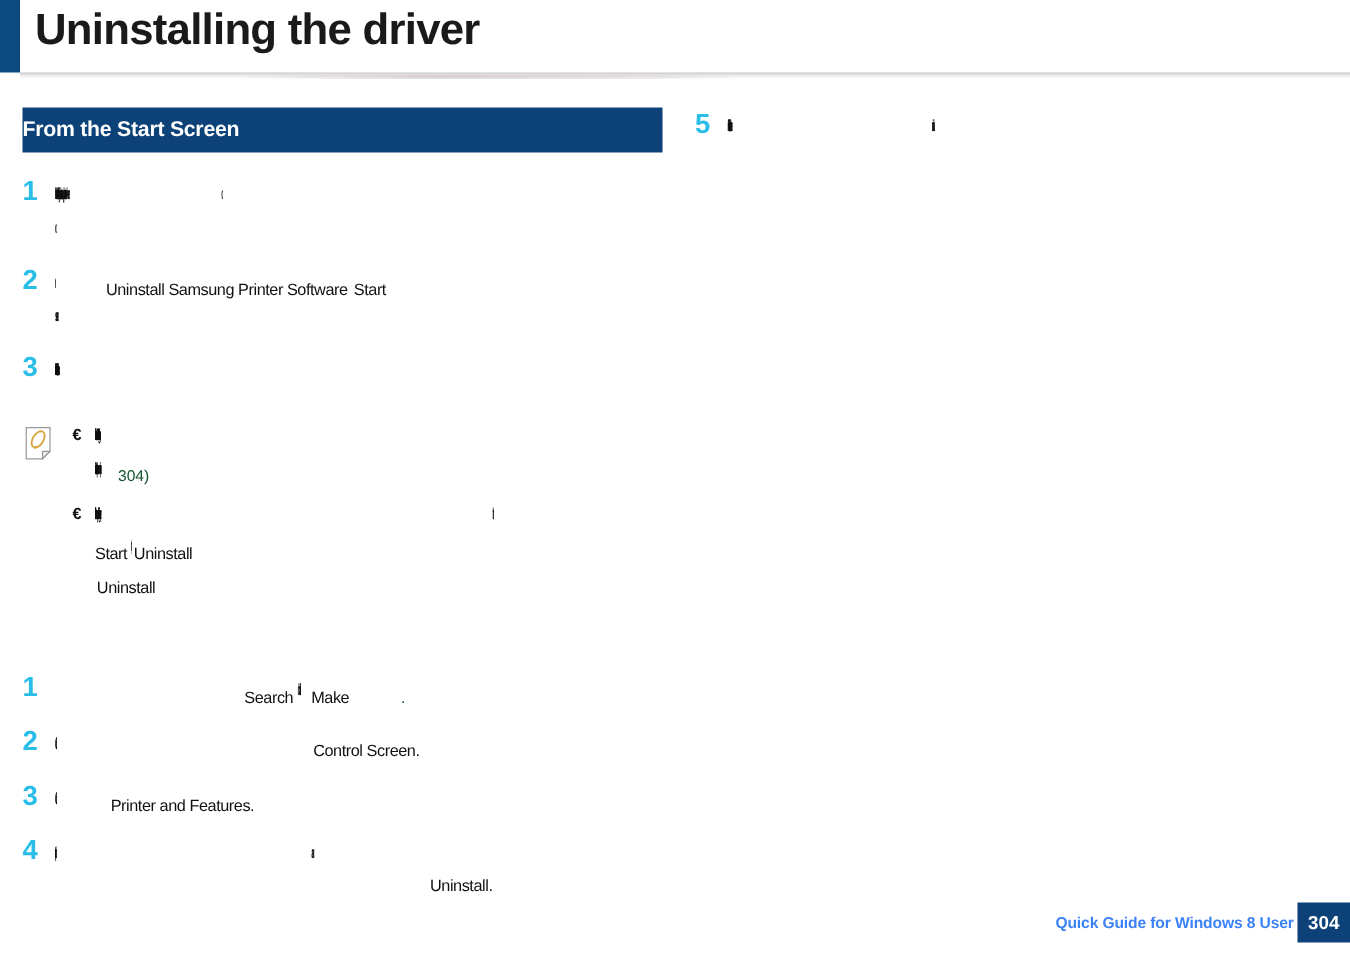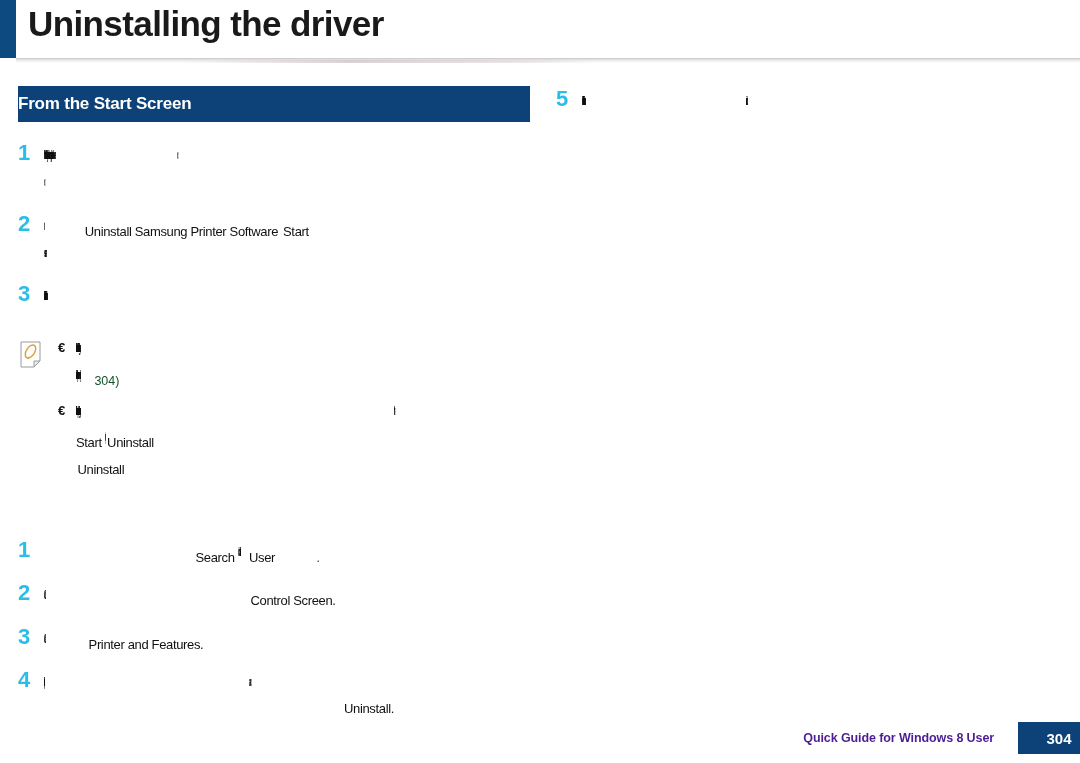--- a/index.html
+++ b/index.html
@@ -188,37 +188,36 @@
   
   .footer {
     position: absolute;
     right: 0;
     bottom: 9px;
     display: flex;
     align-items: center;
     height: 32px;
   }
   .footer-text {
-    color: #4c1d95;
+    color: #3b82f6;
     font-size: 12.5px;
     font-weight: bold;
     letter-spacing: -0.1px;
-    margin-right: 24px;
+    margin-right: 3px;
   }
   .footer-pageno {
     background: #0d4278;
     color: #ffffff;
     font-size: 15px;
     font-weight: bold;
     width: 42px;
     height: 32px;
     display: flex;
     align-items: center;
     justify-content: center;
-    padding-left: 20px;
   }
 </style>
 </head>
 <body>
 
 <div class="page-header">
   <div class="header-accent-bar"></div>
   <div class="page-title">Uninstalling the driver</div>
   <div class="header-rule"></div>
   <div class="header-rule-2"></div>
@@ -280,21 +279,21 @@
           </div>
         </div>
     </div>
   </div>
 
   <div style="margin-top:48px;">
     <div class="steps">
         <div class="step">
           <div class="step-num">1</div>
           <div class="step-body">
-            <span class="line"><span class="glyph">Point to the bottom right corner of the screen to open the</span> <span class="gap-lg"></span><span class="bold">Search</span> <span class="glyph">charm then click</span> <span class="bold">User</span> <span class="gap-sm"></span><span class="plain">.</span> </span>
+            <span class="line"><span class="glyph">Point to the bottom right corner of the screen to open the</span> <span class="gap-lg"></span><span class="bold">Search</span> <span class="glyph">charm then click</span> <span class="bold">Make</span> <span class="gap-sm"></span><span class="plain">.</span> </span>
           </div>
         </div>
         <div class="step">
           <div class="step-num">2</div>
           <div class="step-body">
             <span class="line"><span class="glyph">Click</span> <span class="gap-xl"></span><span class="bold">Control Screen.</span> </span>
           </div>
         </div>
         <div class="step">
           <div class="step-num">3</div>

